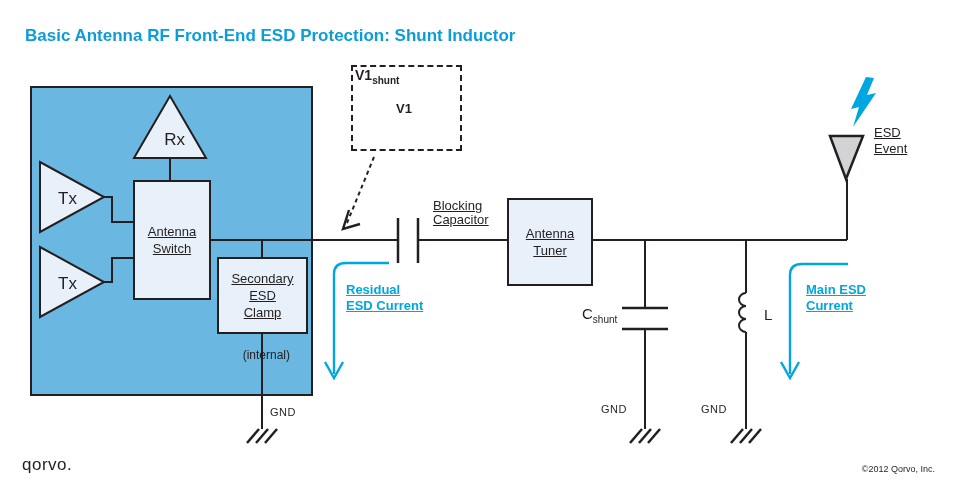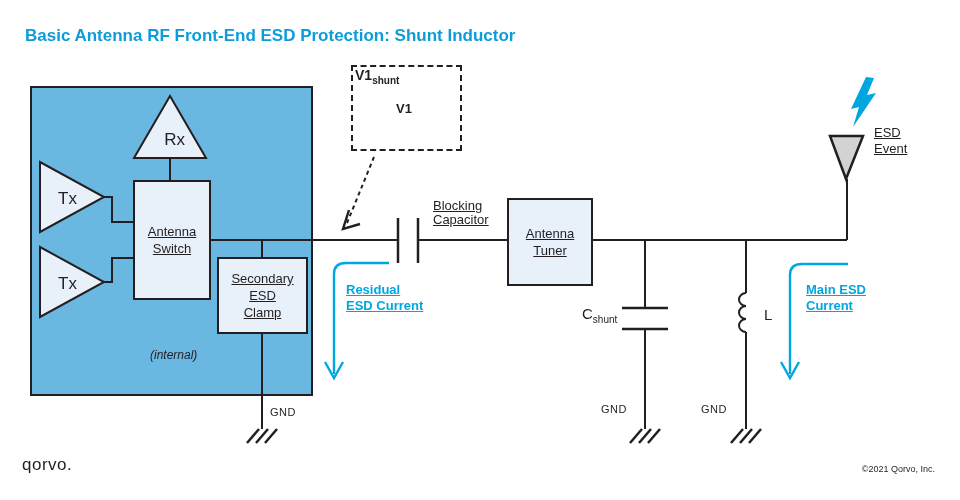--- a/index.html
+++ b/index.html
@@ -1,20 +1,20 @@
 <!DOCTYPE html>
 <html><head>
 <meta charset="utf-8">
 <style>
   html,body{margin:0;padding:0;background:#fff;}
   #stage{position:relative;width:960px;height:500px;background:#fff;overflow:hidden;
          font-family:"Liberation Sans",sans-serif;color:#231f20;}
   .abs{position:absolute;}
   .preline{white-space:pre-line;text-decoration:underline;}
-  .center{text-align:left;font-style:italic;}
+  .center{text-align:right;}
   #title{left:25px;top:26px;font-size:17px;font-weight:bold;color:#0c9dd9;}
   .blockbox{position:absolute;box-sizing:border-box;background:#e8f1f9;border:2px solid #231f20;
             display:flex;align-items:center;justify-content:center;font-size:13px;line-height:17px;text-align:center;}
   #module-box{left:30px;top:86px;width:283px;height:310px;background:#6ab7e2;border:2px solid #231f20;box-sizing:border-box;}
   #switch-box{left:133px;top:180px;width:78px;height:120px;}
   #clamp-box{left:217px;top:257px;width:91px;height:77px;}
   #tuner-box{left:507px;top:198px;width:86px;height:88px;}
   #inset-box{left:351px;top:65px;width:111px;height:86px;background:#fff;border:2px dashed #231f20;box-sizing:border-box;}
   .amp-label{font-size:17px;width:30px;text-align:right;}
   .gnd{font-size:11px;letter-spacing:0.5px;}
@@ -139,14 +139,14 @@
 Event</div>
   <div class="abs preline cyan-label" style="left:806px;top:282px;">Main ESD
 Current</div>
   <div class="abs preline cyan-label" style="left:346px;top:282px;">Residual
 ESD Current</div>
 
   <div id="v1-peak-label" class="abs"><span>V1</span><sub>shunt</sub></div>
   <div id="v1-flat-label" class="abs">V1</div>
 
   <div id="qorvo-logo" class="abs">qorvo.</div>
-  <div id="copyright" class="abs">©2021 Qorvo, Inc.</div>
+  <div id="copyright" class="abs">©2012 Qorvo, Inc.</div>
 </div>
 
 </body></html>

